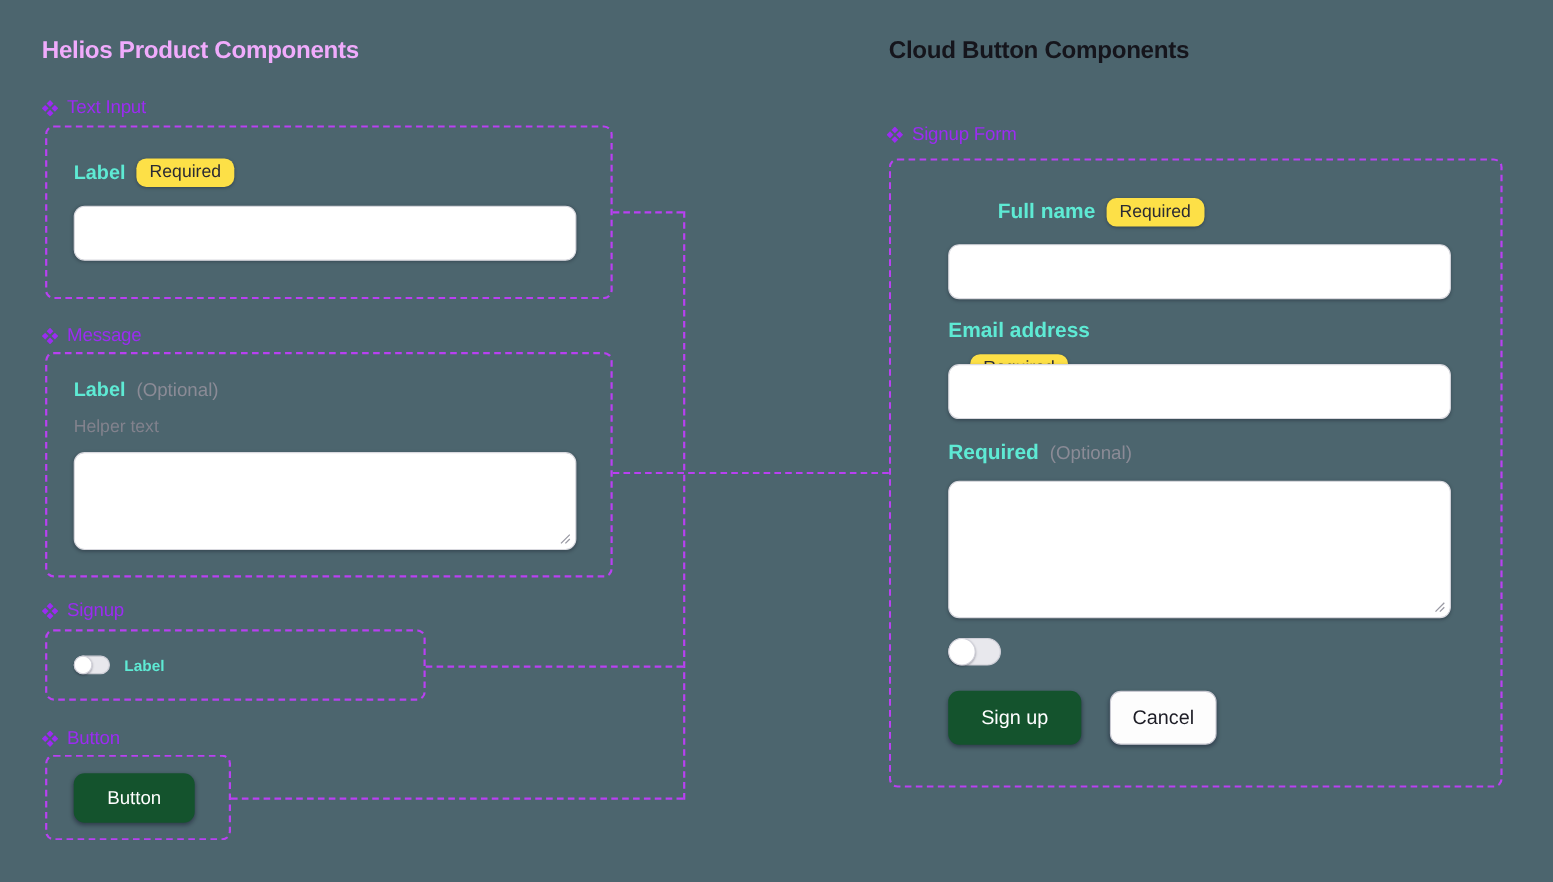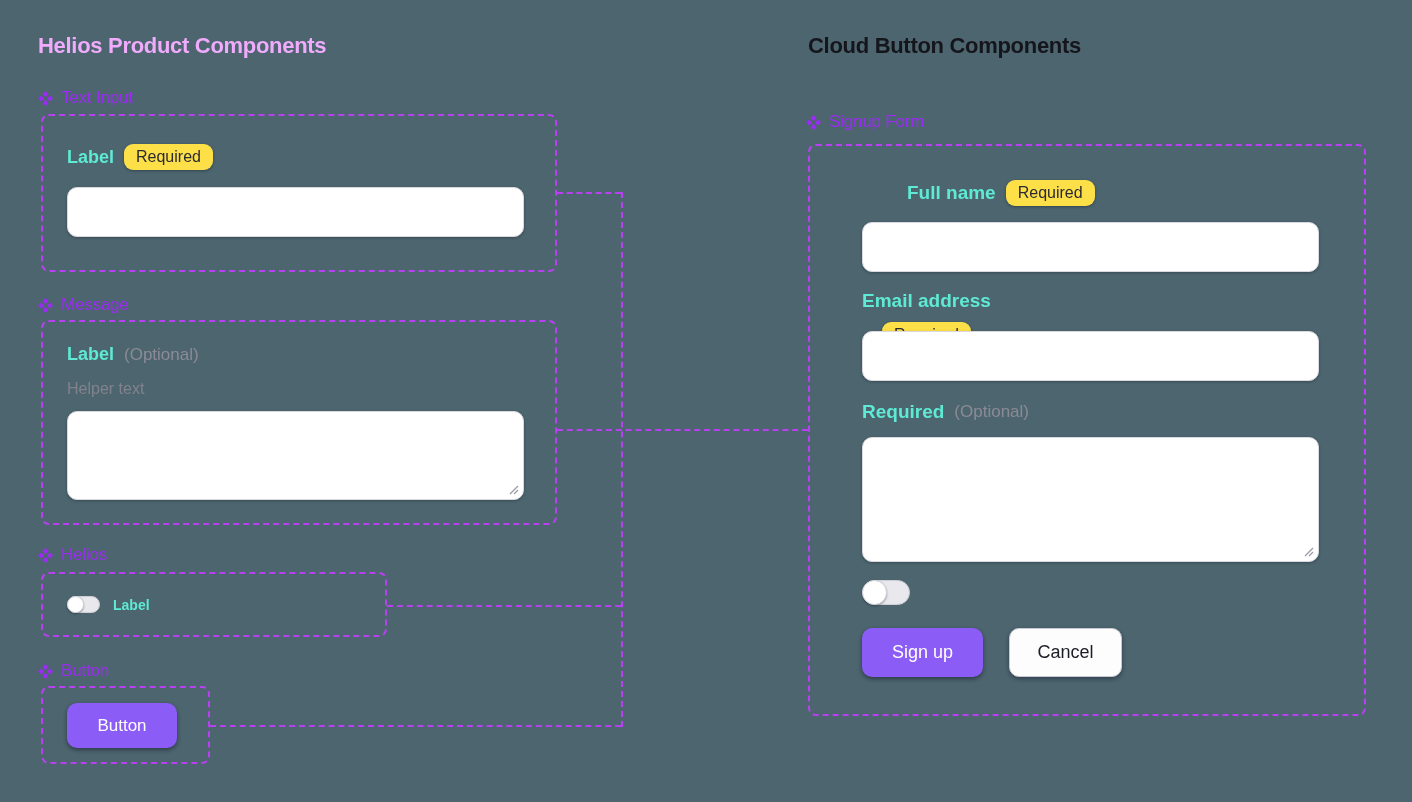--- a/index.html
+++ b/index.html
@@ -81,21 +81,21 @@
   .toggle-sm .knob { width:17px; height:17px; margin:-1px 0 0 -1px; }
   .toggle-lg { width:48px; height:25px; }
   .toggle-lg .knob { width:25px; height:25px; margin:-1px 0 0 -1px; }
 
   .btn {
     display:flex; align-items:center; justify-content:center;
     border-radius:10px; border:none; cursor:pointer;
     font-family:"Liberation Sans","DejaVu Sans",sans-serif;
   }
   .btn-primary {
-    background:#8b5cf6; color:#ffffff;
+    background:#14532d; color:#ffffff;
     box-shadow:0 2px 4px rgba(8,8,30,0.45);
   }
   .btn-secondary {
     background:#fdfdfd; color:#1d1d26;
     border:1px solid #c9c9d2;
     box-shadow:0 2px 4px rgba(8,8,30,0.40);
   }
 
   .toggle-row { display:flex; align-items:center; }
 </style>
@@ -159,21 +159,21 @@
 
 <div class="abs comp-header" style="left:38px; top:545px;">
   <span class="comp-icon">
     <svg viewBox="0 0 16 16" fill="currentColor" aria-hidden="true">
       <polygon points="8,0 11.3,3.3 8,6.6 4.7,3.3"></polygon>
       <polygon points="3.3,4.7 6.6,8 3.3,11.3 0,8"></polygon>
       <polygon points="12.7,4.7 16,8 12.7,11.3 9.4,8"></polygon>
       <polygon points="8,9.4 11.3,12.7 8,16 4.7,12.7"></polygon>
     </svg>
   </span>
-  <span>Helios</span>
+  <span>Signup</span>
 </div>
 
 <div class="abs dashed-box" style="left:41px; top:572px; width:346px; height:65px;"></div>
 
 <div class="abs toggle-row" style="left:67px; top:596px; gap:13px;">
   <span class="toggle toggle-sm">
     <span class="knob"></span>
   </span>
   <span class="field-label" style="font-size:14px;">Label</span>
 </div>
@@ -245,13 +245,13 @@
   </span>
 </div>
 
 <div class="abs toggle-row" style="left:862px; top:580px; gap:15px;">
   <span class="toggle toggle-lg">
     <span class="knob"></span>
   </span>
 </div>
 
 <button class="abs btn btn-primary" style="left:862px; top:628px; width:121px; height:49px; font-size:18px;">Sign up</button>
-<button class="abs btn btn-secondary" style="left:1009px; top:628px; width:113px; height:49px; font-size:18px;">Cancel</button>
+<button class="abs btn btn-secondary" style="left:1009px; top:628px; width:97px; height:49px; font-size:18px;">Cancel</button>
 
 </body></html>

